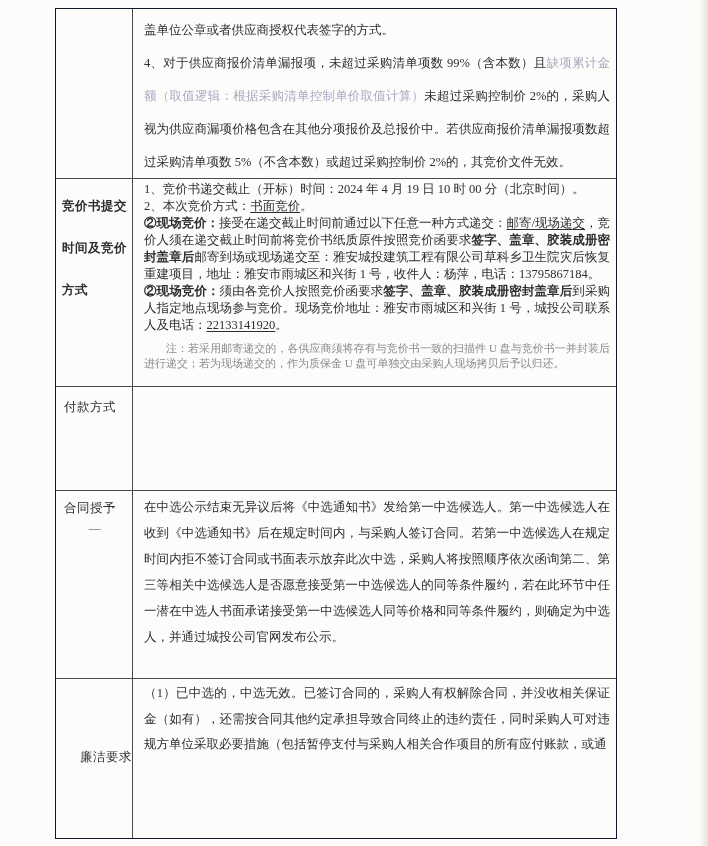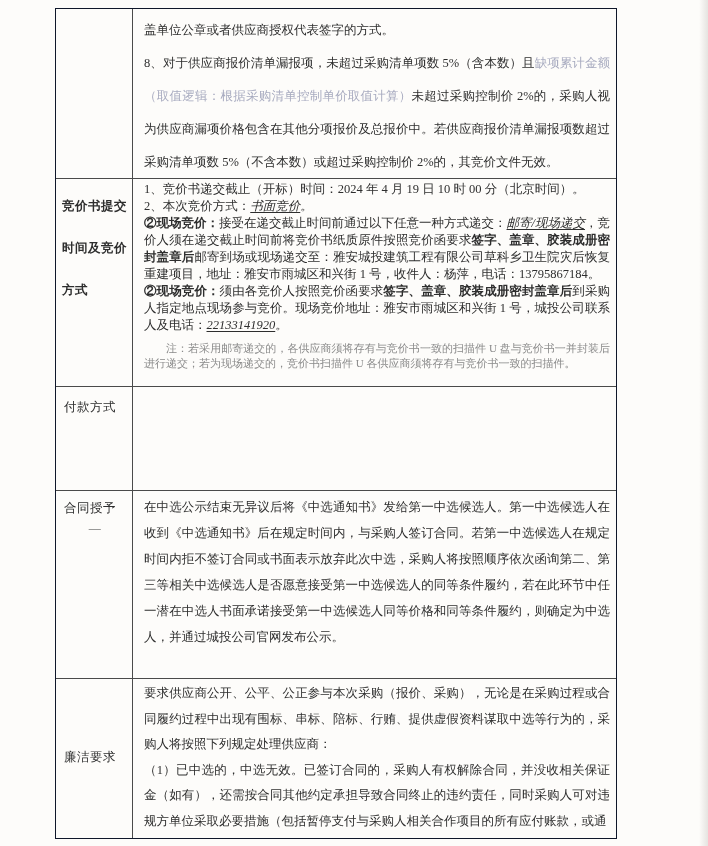--- a/index.html
+++ b/index.html
@@ -33,66 +33,65 @@
   .r2-label .lbl-inner{display:block;width:66px;font-weight:bold;}
   .r2-content{padding-top:2px;line-height:17px;}
   .r2-content p.note{
     font-size:11px;line-height:15px;color:#8a8a8a;margin-top:7px;text-indent:2em;
   }
   .r3-label,.r4-label{padding:12px 14px 0 8px;}
   .r4-label{padding-top:9px;text-align:left;}
   .r4-label .dash{display:block;text-align:center;width:62px;color:#666;margin-top:4px;font-size:12px;}
   .r3-content{padding-top:4px;line-height:31px;}
   .r4-content{padding-top:3px;line-height:26px;}
-  .r5-label{padding:70px 0 0 8px;}
+  .r5-label{padding:70px 0 0 8px;text-align:right;}
   .r5-content{padding-top:2px;line-height:25.5px;}
   .b{font-weight:bold;}
-  .u{text-decoration:underline;text-underline-offset:2px;font-style:italic;}
+  .u{text-decoration:underline;text-underline-offset:2px;}
   .gray{color:#a7aabf;}
 </style>
 </head>
 <body>
 
 <div class="page-edge-right"></div>
 
 <div class="doc-table">
 
   <div class="trow" style="height:170px">
     <div class="label-cell"></div>
     <div class="content-cell r1-content">
       <p><span>盖单位公章或者供应商授权代表签字的方式。</span></p>
-      <p><span>8、对于供应商报价清单漏报项，未超过采购清单项数 5%（含本数）且</span><span class="gray">缺项累计金额（取值逻辑：根据采购清单控制单价取值计算）</span><span>未超过采购控制价 2%的，采购人视为供应商漏项价格包含在其他分项报价及总报价中。若供应商报价清单漏报项数超过采购清单项数 5%（不含本数）或超过采购控制价 2%的，其竞价文件无效。</span></p>
+      <p><span>4、对于供应商报价清单漏报项，未超过采购清单项数 99%（含本数）且</span><span class="gray">缺项累计金额（取值逻辑：根据采购清单控制单价取值计算）</span><span>未超过采购控制价 2%的，采购人视为供应商漏项价格包含在其他分项报价及总报价中。若供应商报价清单漏报项数超过采购清单项数 5%（不含本数）或超过采购控制价 2%的，其竞价文件无效。</span></p>
     </div>
   </div>
 
   <div class="trow" style="height:208px">
     <div class="label-cell r2-label">
         <span class="lbl-inner">竞价书提交时间及竞价方式</span>
       </div>
     <div class="content-cell r2-content">
       <p><span>1、竞价书递交截止（开标）时间：2024 年 4 月 19 日 10 时 00 分（北京时间）。</span></p>
       <p><span>2、本次竞价方式：</span><span class="u">书面竞价</span><span>。</span></p>
       <p><span class="b">②现场竞价：</span><span>接受在递交截止时间前通过以下任意一种方式递交：</span><span class="u">邮寄/现场递交</span><span>，竞价人须在递交截止时间前将竞价书纸质原件按照竞价函要求</span><span class="b">签字、盖章、胶装成册密封盖章后</span><span>邮寄到场或现场递交至：雅安城投建筑工程有限公司草科乡卫生院灾后恢复重建项目，地址：雅安市雨城区和兴街 1 号，收件人：杨萍，电话：13795867184。</span></p>
       <p><span class="b">②现场竞价：</span><span>须由各竞价人按照竞价函要求</span><span class="b">签字、盖章、胶装成册密封盖章后</span><span>到采购人指定地点现场参与竞价。现场竞价地址：雅安市雨城区和兴街 1 号，城投公司联系人及电话：</span><span class="u">22133141920</span><span>。</span></p>
-      <p class="note"><span>注：若采用邮寄递交的，各供应商须将存有与竞价书一致的扫描件 U 盘与竞价书一并封装后进行递交；若为现场递交的，竞价书扫描件 U 各供应商须将存有与竞价书一致的扫描件。</span></p>
+      <p class="note"><span>注：若采用邮寄递交的，各供应商须将存有与竞价书一致的扫描件 U 盘与竞价书一并封装后进行递交；若为现场递交的，作为质保金 U 盘可单独交由采购人现场拷贝后予以归还。</span></p>
     </div>
   </div>
 
   <div class="trow" style="height:104px">
     <div class="label-cell r3-label"><span>付款方式</span></div>
   </div>
 
   <div class="trow" style="height:188px">
     <div class="label-cell r4-label"><span>合同授予</span><span class="dash">—</span></div>
     <div class="content-cell r4-content">
       <p><span>在中选公示结束无异议后将《中选通知书》发给第一中选候选人。第一中选候选人在收到《中选通知书》后在规定时间内，与采购人签订合同。若第一中选候选人在规定时间内拒不签订合同或书面表示放弃此次中选，采购人将按照顺序依次函询第二、第三等相关中选候选人是否愿意接受第一中选候选人的同等条件履约，若在此环节中任一潜在中选人书面承诺接受第一中选候选人同等价格和同等条件履约，则确定为中选人，并通过城投公司官网发布公示。</span></p>
     </div>
   </div>
 
   <div class="trow" style="height:159px">
     <div class="label-cell r5-label"><span>廉洁要求</span></div>
     <div class="content-cell r5-content">
-      <p><span>要求供应商公开、公平、公正参与本次采购（报价、采购），无论是在采购过程或合同履约过程中出现有围标、串标、陪标、行贿、提供虚假资料谋取中选等行为的，采购人将按照下列规定处理供应商：</span></p>
       <p><span>（1）已中选的，中选无效。已签订合同的，采购人有权解除合同，并没收相关保证金（如有），还需按合同其他约定承担导致合同终止的违约责任，同时采购人可对违规方单位采取必要措施（包括暂停支付与采购人相关合作项目的所有应付账款，或通</span></p>
     </div>
   </div>
 
 </div>
 
 </body></html>

